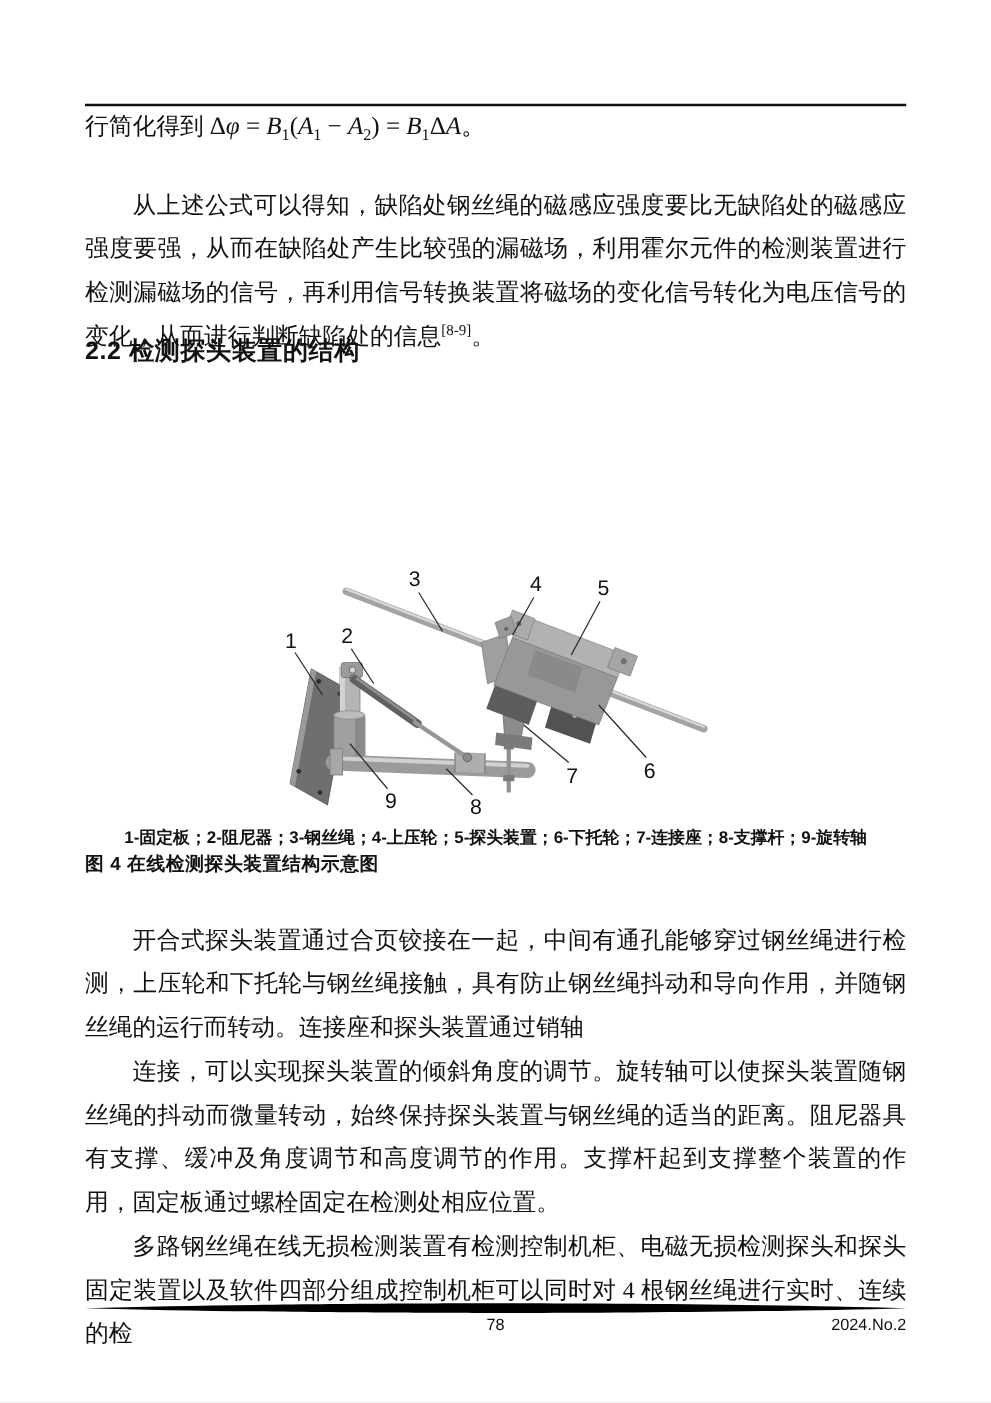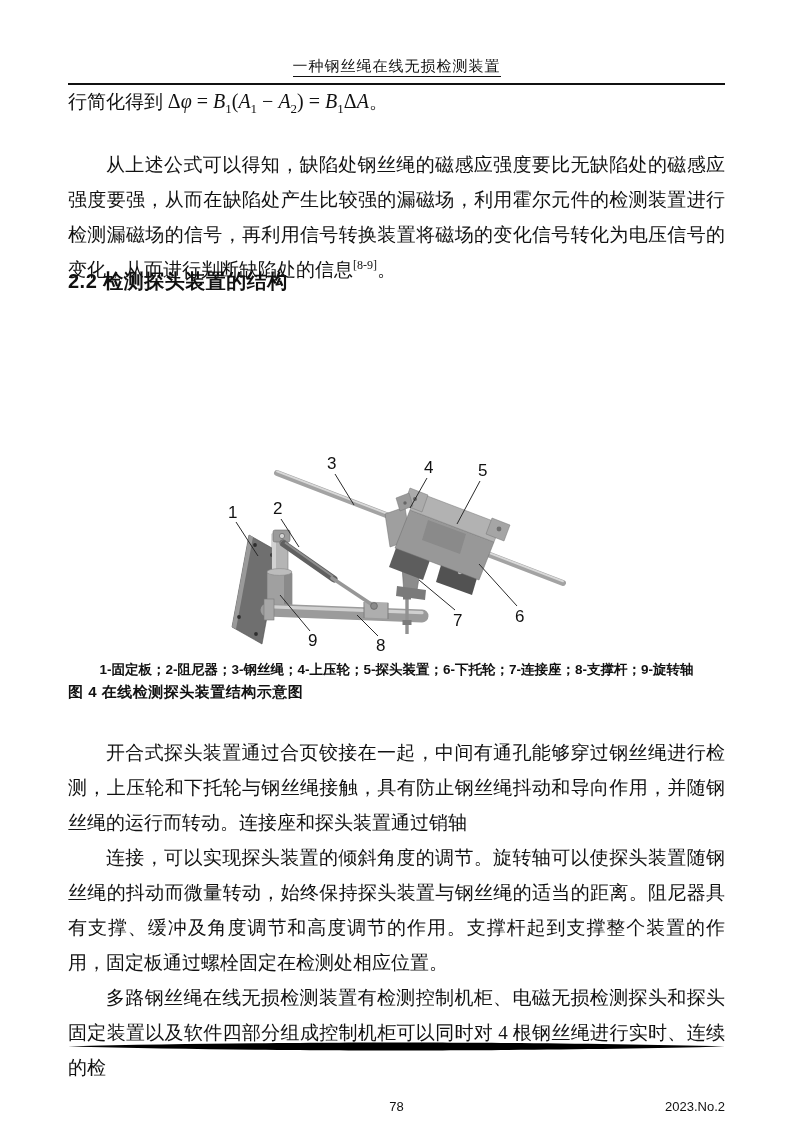--- a/index.html
+++ b/index.html
@@ -64,33 +64,30 @@
     left:68px;top:681px;width:657px;
     font-family:"Liberation Sans","DejaVu Sans",sans-serif;
     font-weight:700;font-size:15px;line-height:22px;
     letter-spacing:0.5px;
   }
   
   .footer-bar{left:68px;top:1042px;width:657px;height:9px;}
   .footer-row{
     left:68px;top:1051px;width:657px;height:18px;
     font-family:"Liberation Sans","DejaVu Sans",sans-serif;
-    font-size:13px;line-height:18px;margin-top:47px;
+    font-size:13px;line-height:18px;
   }
   .footer-page{position:absolute;left:0;width:100%;text-align:center;}
   .footer-issue{position:absolute;right:0;text-align:right;}
 </style>
 </head>
 <body>
 
 <div class="page">
 
-  <div class="abs head-title">
-    <span>一种钢丝绳在线无损检测装置</span>
-  </div>
   <div class="abs head-rule"></div>
 
   <div class="abs formula-line">
     <span>行简化得到 </span><span class="math"><span>Δ</span><span class="it">φ</span><span> = </span><span class="it">B</span><sub>1</sub><span>(</span><span class="it">A</span><sub>1</sub><span> − </span><span class="it">A</span><sub>2</sub><span>) = </span><span class="it">B</span><sub>1</sub><span>Δ</span><span class="it">A</span><span>。</span></span>
   </div>
 
   <div class="abs body-text indent" style="top:123px">
     <span>从上述公式可以得知，缺陷处钢丝绳的磁感应强度要比无缺陷处的磁感应强度要强，从而在缺陷处产生比较强的漏磁场，利用霍尔元件的检测装置进行检测漏磁场的信号，再利用信号转换装置将磁场的变化信号转化为电压信号的变化，从而进行判断缺陷处的信息</span><sup class="ref">[8-9]</sup><span>。</span>
   </div>
 
@@ -207,16 +204,16 @@
 
   <div class="abs body-text indent" style="top:816px">连接，可以实现探头装置的倾斜角度的调节。旋转轴可以使探头装置随钢丝绳的抖动而微量转动，始终保持探头装置与钢丝绳的适当的距离。阻尼器具有支撑、缓冲及角度调节和高度调节的作用。支撑杆起到支撑整个装置的作用，固定板通过螺栓固定在检测处相应位置。</div>
   <div class="abs body-text indent" style="top:711px">开合式探头装置通过合页铰接在一起，中间有通孔能够穿过钢丝绳进行检测，上压轮和下托轮与钢丝绳接触，具有防止钢丝绳抖动和导向作用，并随钢丝绳的运行而转动。连接座和探头装置通过销轴</div>
   <div class="abs body-text indent" style="top:956px">多路钢丝绳在线无损检测装置有检测控制机柜、电磁无损检测探头和探头固定装置以及软件四部分组成控制机柜可以同时对 4 根钢丝绳进行实时、连续的检</div>
 
   <svg class="abs footer-bar" viewBox="0 0 657 9" preserveAspectRatio="none">
     <path d="M0 4.5 C 120 1.2, 280 0.6, 328 0.6 C 380 0.6, 540 1.2, 657 4.5 C 540 7.8, 380 8.4, 328 8.4 C 280 8.4, 120 7.8, 0 4.5 Z" fill="#000"></path>
   </svg>
   <div class="abs footer-row">
     <div class="footer-page">78</div>
-    <div class="footer-issue">2023.No.2</div>
+    <div class="footer-issue">2024.No.2</div>
   </div>
 
 </div>
 
 </body></html>

